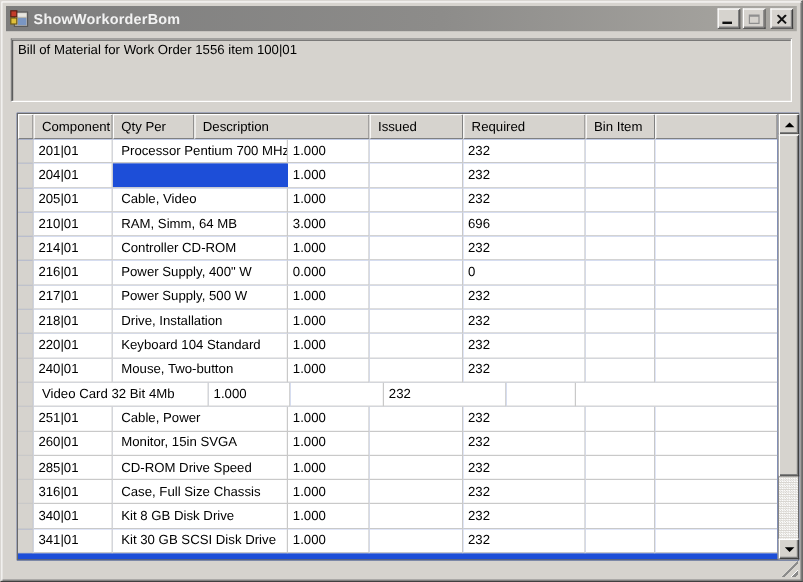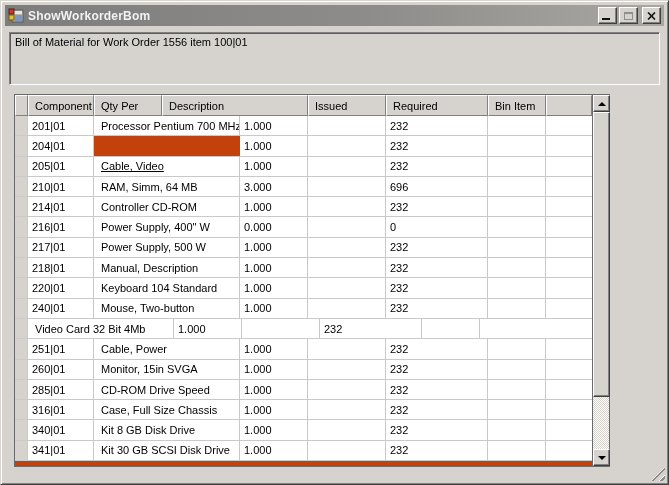--- a/index.html
+++ b/index.html
@@ -44,22 +44,22 @@
     position:absolute; left:8px; top:31px; right:8px; height:53px;
     background:#d6d3ce;
     border-top:1px solid #808080; border-left:1px solid #808080;
     border-bottom:1px solid #ffffff; border-right:1px solid #ffffff;
     box-shadow: inset 1px 1px 0 #5c5c5c, inset -1px -1px 0 #d6d3ce;
     padding:3px 5px; font-size:11px; color:#000; overflow:hidden;
   }
 
   
   .grid {
-    position:absolute; left:13px; top:93px; width:596px; height:373px;
-    border:1px solid #696969; background:#c2410c; display:flex;
+    position:absolute; left:13px; top:93px; width:652px; height:373px;
+    border:1px solid #696969; background:#1d4ed8; display:flex;
   }
   .grid-main { flex:1 1 auto; display:flex; flex-direction:column; overflow:hidden; }
   .hdr-row { display:flex; height:21px; flex:0 0 auto; background:#d6d3ce; }
   .hdr-cell {
     background:#d6d3ce; font-size:11px; color:#000;
     border-top:1px solid #ffffff; border-left:1px solid #ffffff;
     border-right:1px solid #808080; border-bottom:1px solid #808080;
     display:flex; align-items:center; padding-left:6px;
     white-space:nowrap; overflow:hidden; flex:0 0 auto;
   }
@@ -176,21 +176,21 @@
             <div class="dcell desc" style="width: 146px; margin-top: 20px;">Cable, CD-ROM</div>
             <div class="dcell" style="width: 68px;">1.000</div>
             <div class="dcell" style="width: 78px;"></div>
             <div class="dcell" style="width: 102px;">232</div>
             <div class="dcell" style="width: 58px;"></div>
             <div class="dcell flexfill"></div>
           </div>
           <div class="drow">
             <div class="dcell rowhdr" style="width: 13px;"></div>
             <div class="dcell" style="width: 66px;">205|01</div>
-            <div class="dcell desc" style="width: 146px; text-decoration: underline;">Cable, Video</div>
+            <div class="dcell desc" style="width: 146px;">Cable, Video</div>
             <div class="dcell" style="width: 68px;">1.000</div>
             <div class="dcell" style="width: 78px;"></div>
             <div class="dcell" style="width: 102px;">232</div>
             <div class="dcell" style="width: 58px;"></div>
             <div class="dcell flexfill"></div>
           </div>
           <div class="drow">
             <div class="dcell rowhdr" style="width: 13px;"></div>
             <div class="dcell" style="width: 66px;">210|01</div>
             <div class="dcell desc" style="width: 146px;">RAM, Simm, 64 MB</div>
@@ -226,21 +226,21 @@
             <div class="dcell desc" style="width: 146px;">Power Supply, 500 W</div>
             <div class="dcell" style="width: 68px;">1.000</div>
             <div class="dcell" style="width: 78px;"></div>
             <div class="dcell" style="width: 102px;">232</div>
             <div class="dcell" style="width: 58px;"></div>
             <div class="dcell flexfill"></div>
           </div>
           <div class="drow">
             <div class="dcell rowhdr" style="width: 13px;"></div>
             <div class="dcell" style="width: 66px;">218|01</div>
-            <div class="dcell desc" style="width: 146px;">Manual, Description</div>
+            <div class="dcell desc" style="width: 146px;">Drive, Installation</div>
             <div class="dcell" style="width: 68px;">1.000</div>
             <div class="dcell" style="width: 78px;"></div>
             <div class="dcell" style="width: 102px;">232</div>
             <div class="dcell" style="width: 58px;"></div>
             <div class="dcell flexfill"></div>
           </div>
           <div class="drow">
             <div class="dcell rowhdr" style="width: 13px;"></div>
             <div class="dcell" style="width: 66px;">220|01</div>
             <div class="dcell desc" style="width: 146px;">Keyboard 104 Standard</div>

